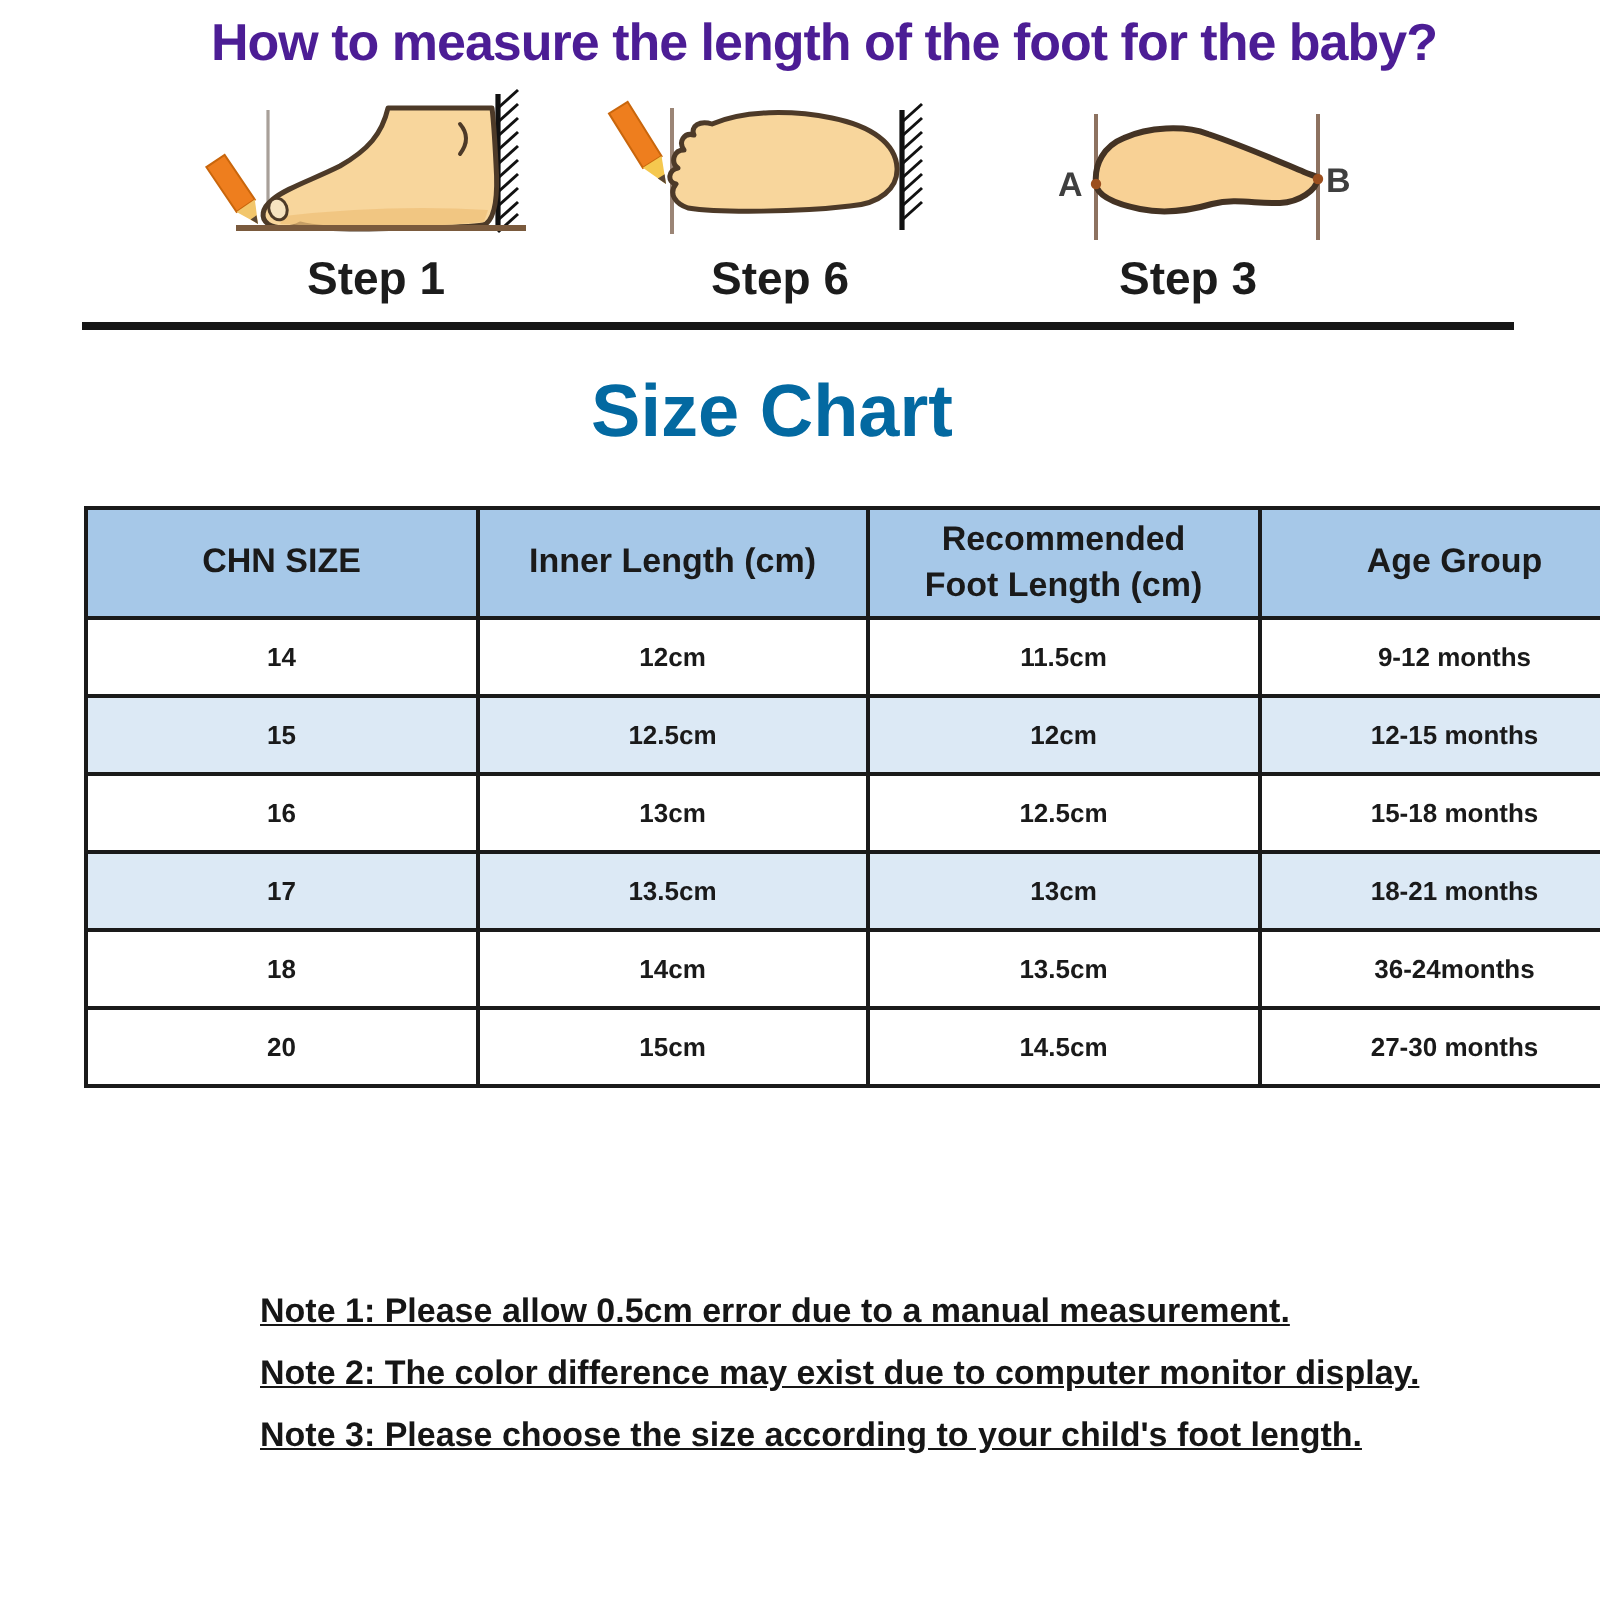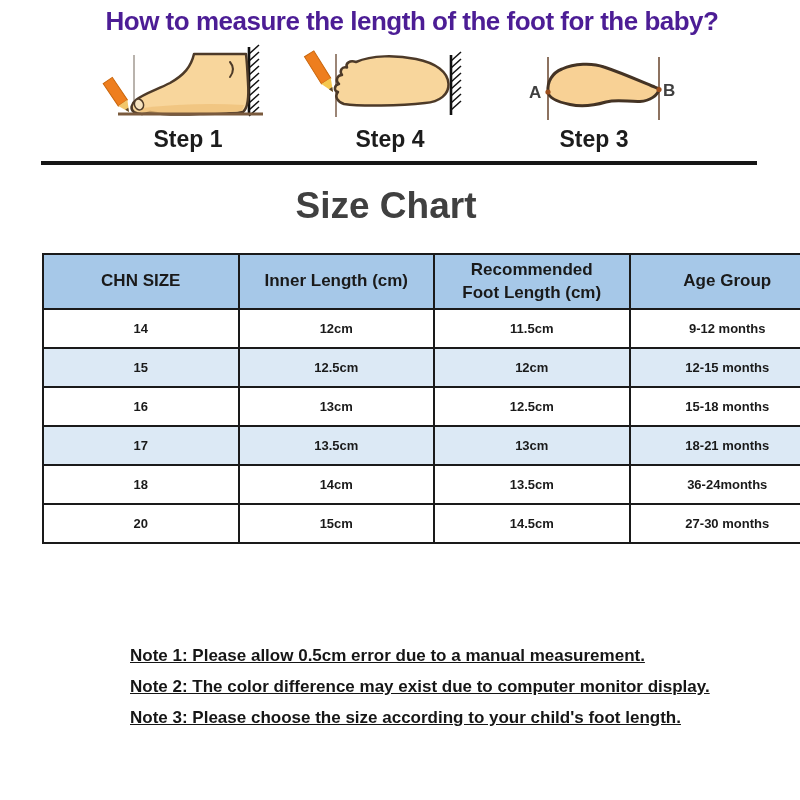--- a/index.html
+++ b/index.html
@@ -17,21 +17,21 @@
     font-size:23px; font-weight:700; color:#1c1c1c;
   }
   .step-label.s1 { left:188px; }
   .step-label.s2 { left:390px; }
   .step-label.s3 { left:594px; }
   .divider {
     position:absolute; top:161px; left:41px; width:716px; height:4px; background:#161616;
   }
   .section-title {
     position:absolute; top:185px; left:386px; transform:translateX(-50%); margin:0;
-    font-size:37px; font-weight:700; color:#404040; white-space:nowrap;
+    font-size:37px; font-weight:700; color:#0369a1; white-space:nowrap;
   }
   table.size-chart {
     position:absolute; top:253px; left:8px; width:784px;
     border-collapse:collapse; table-layout:fixed;margin-left:34px;
   }
   table.size-chart th, table.size-chart td {
     border:2px solid #1a1a1a; text-align:center; vertical-align:middle;
     font-weight:700; color:#1a1a1a; padding:0;
   }
   table.size-chart th {
@@ -123,21 +123,21 @@
                C658,53 650,59 640,59.5 C628,60 618,57 606,60
                C594,63.5 582,65 570,62.5 C558,60 548.5,56 548,50 Z" fill="#f8d195" stroke="#443324" stroke-width="3" stroke-linejoin="round"></path>
       <circle cx="548" cy="50" r="2.6" fill="#9c4f1e"></circle>
       <circle cx="659" cy="47.5" r="2.6" fill="#9c4f1e"></circle>
       <text x="529" y="56" font-size="17" font-weight="bold" fill="#3f3f3f">A</text>
       <text x="663" y="54" font-size="17" font-weight="bold" fill="#3f3f3f">B</text>
     </g>
   </svg>
 
   <span class="step-label s1">Step 1</span>
-  <span class="step-label s2">Step 4</span>
+  <span class="step-label s2">Step 6</span>
   <span class="step-label s3">Step 3</span>
 
   <div class="divider"></div>
 
   <h2 class="section-title">Size Chart</h2>
 
   <table class="size-chart">
     <thead>
       <tr>
         <th>CHN SIZE</th>

